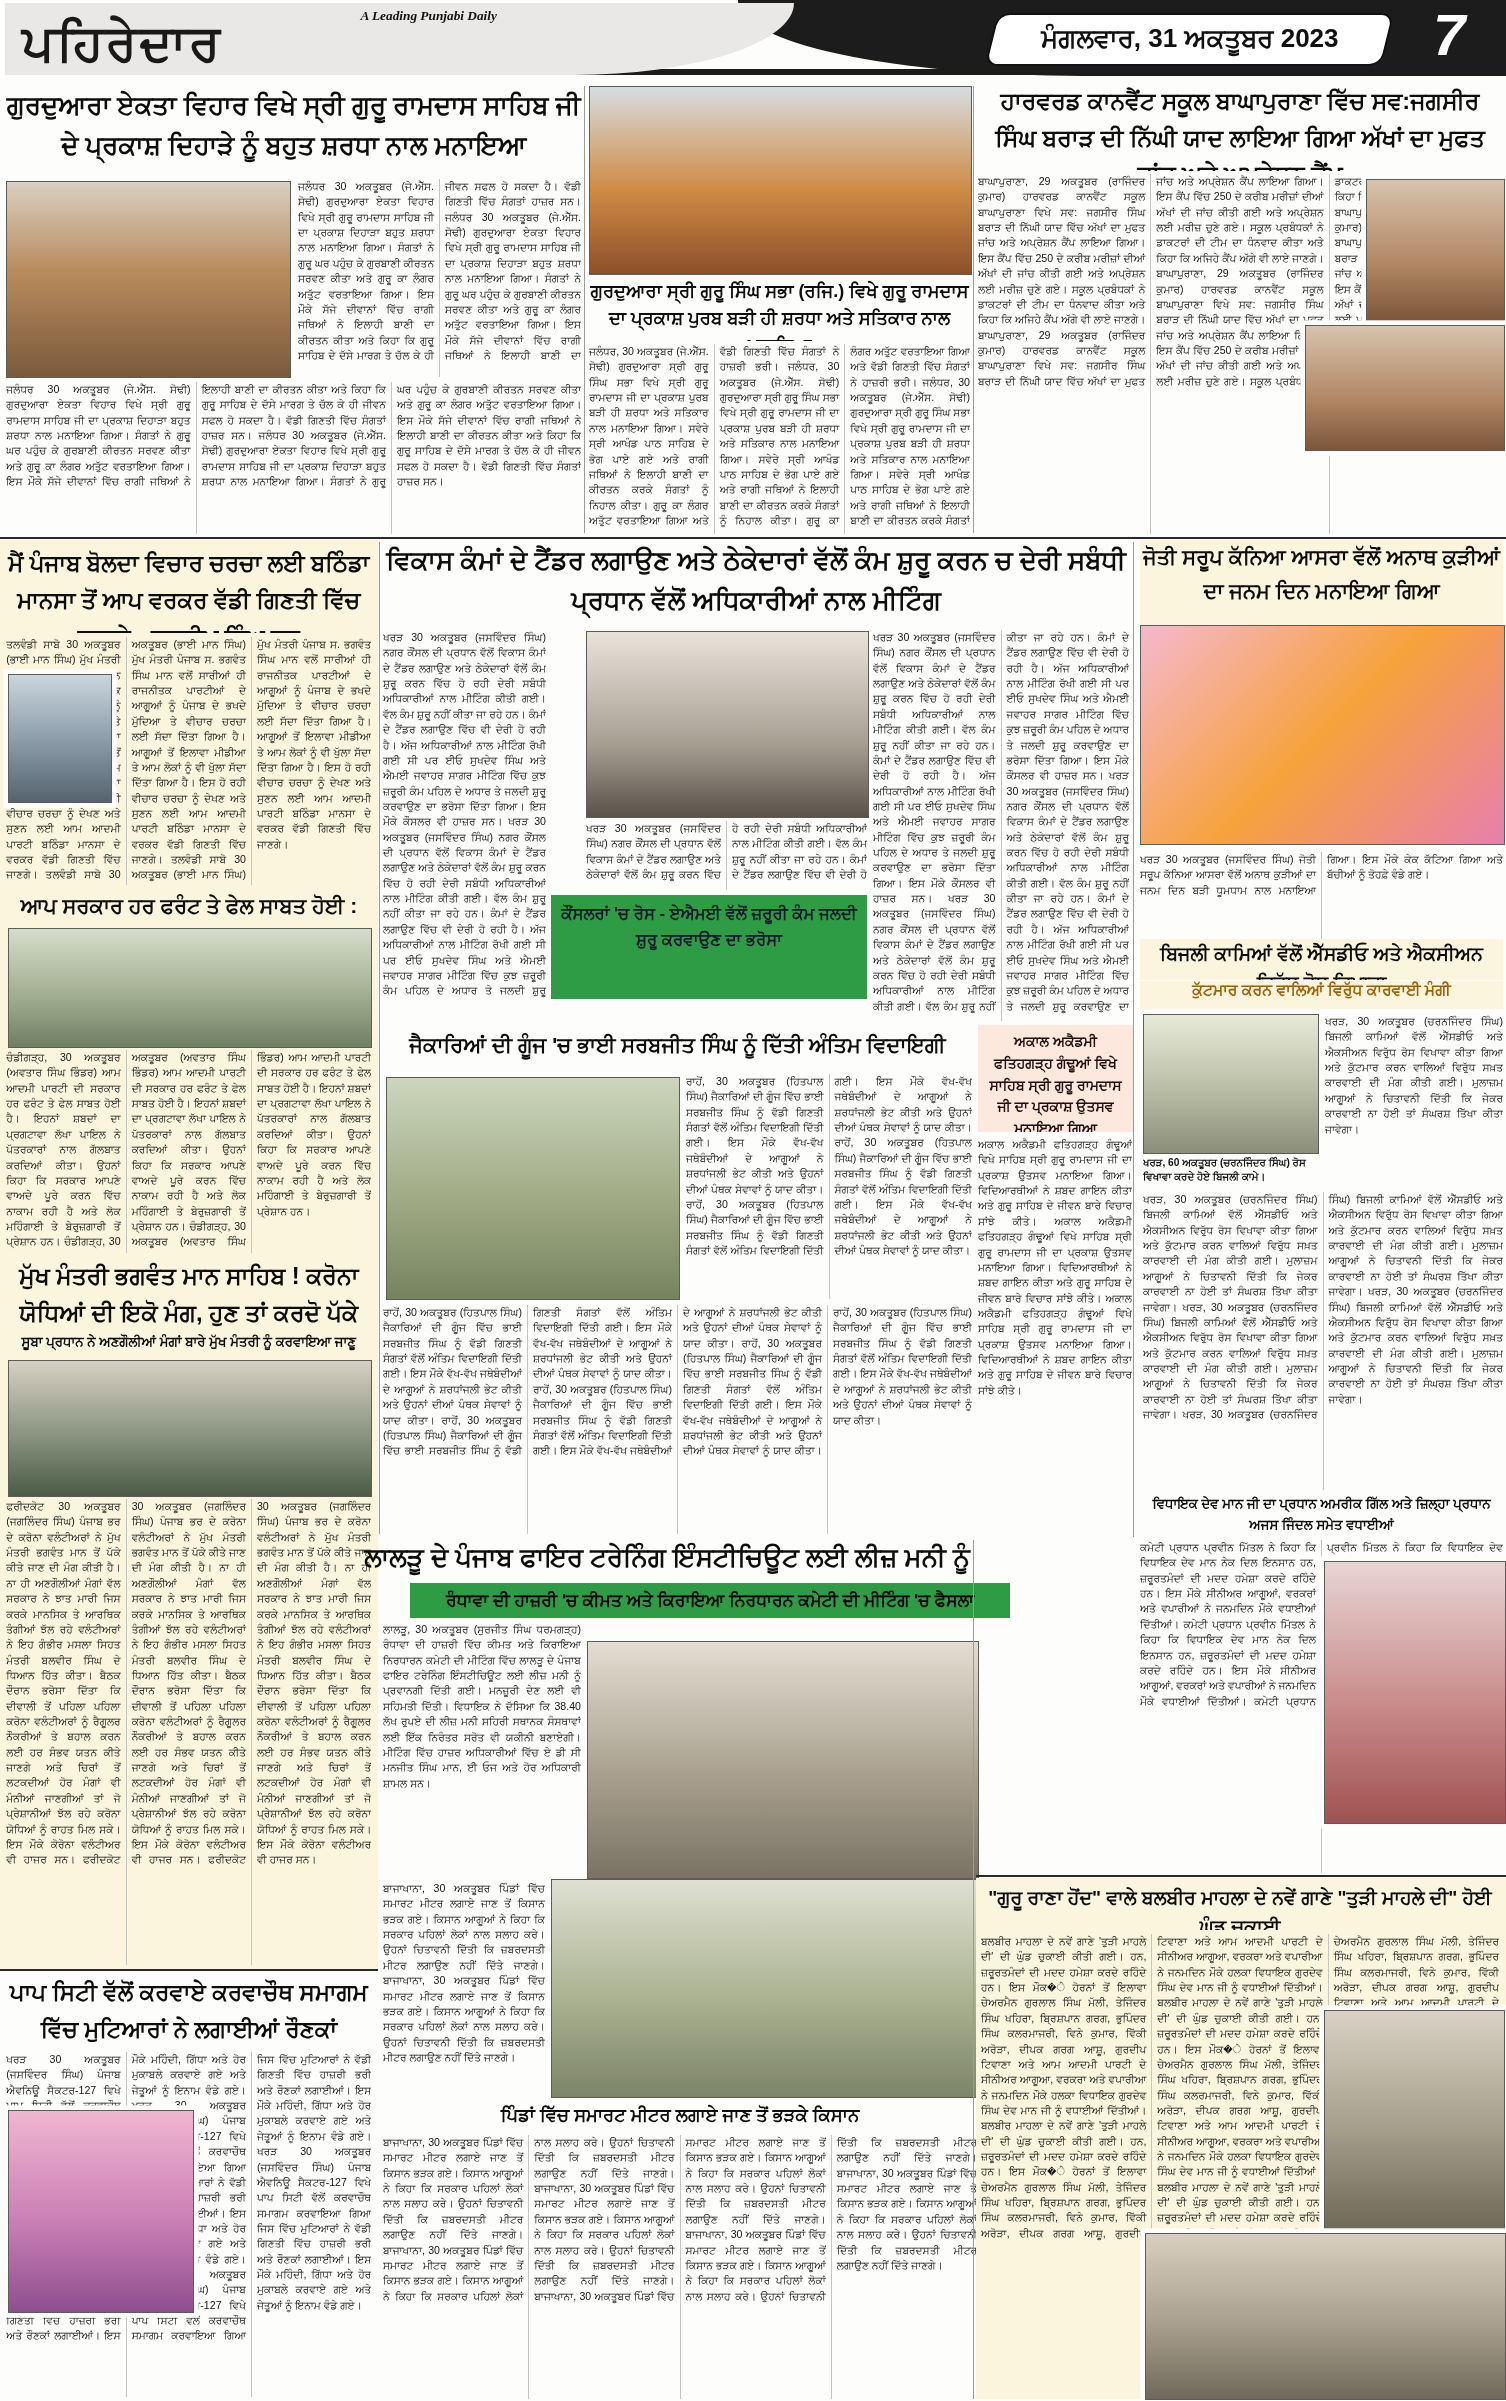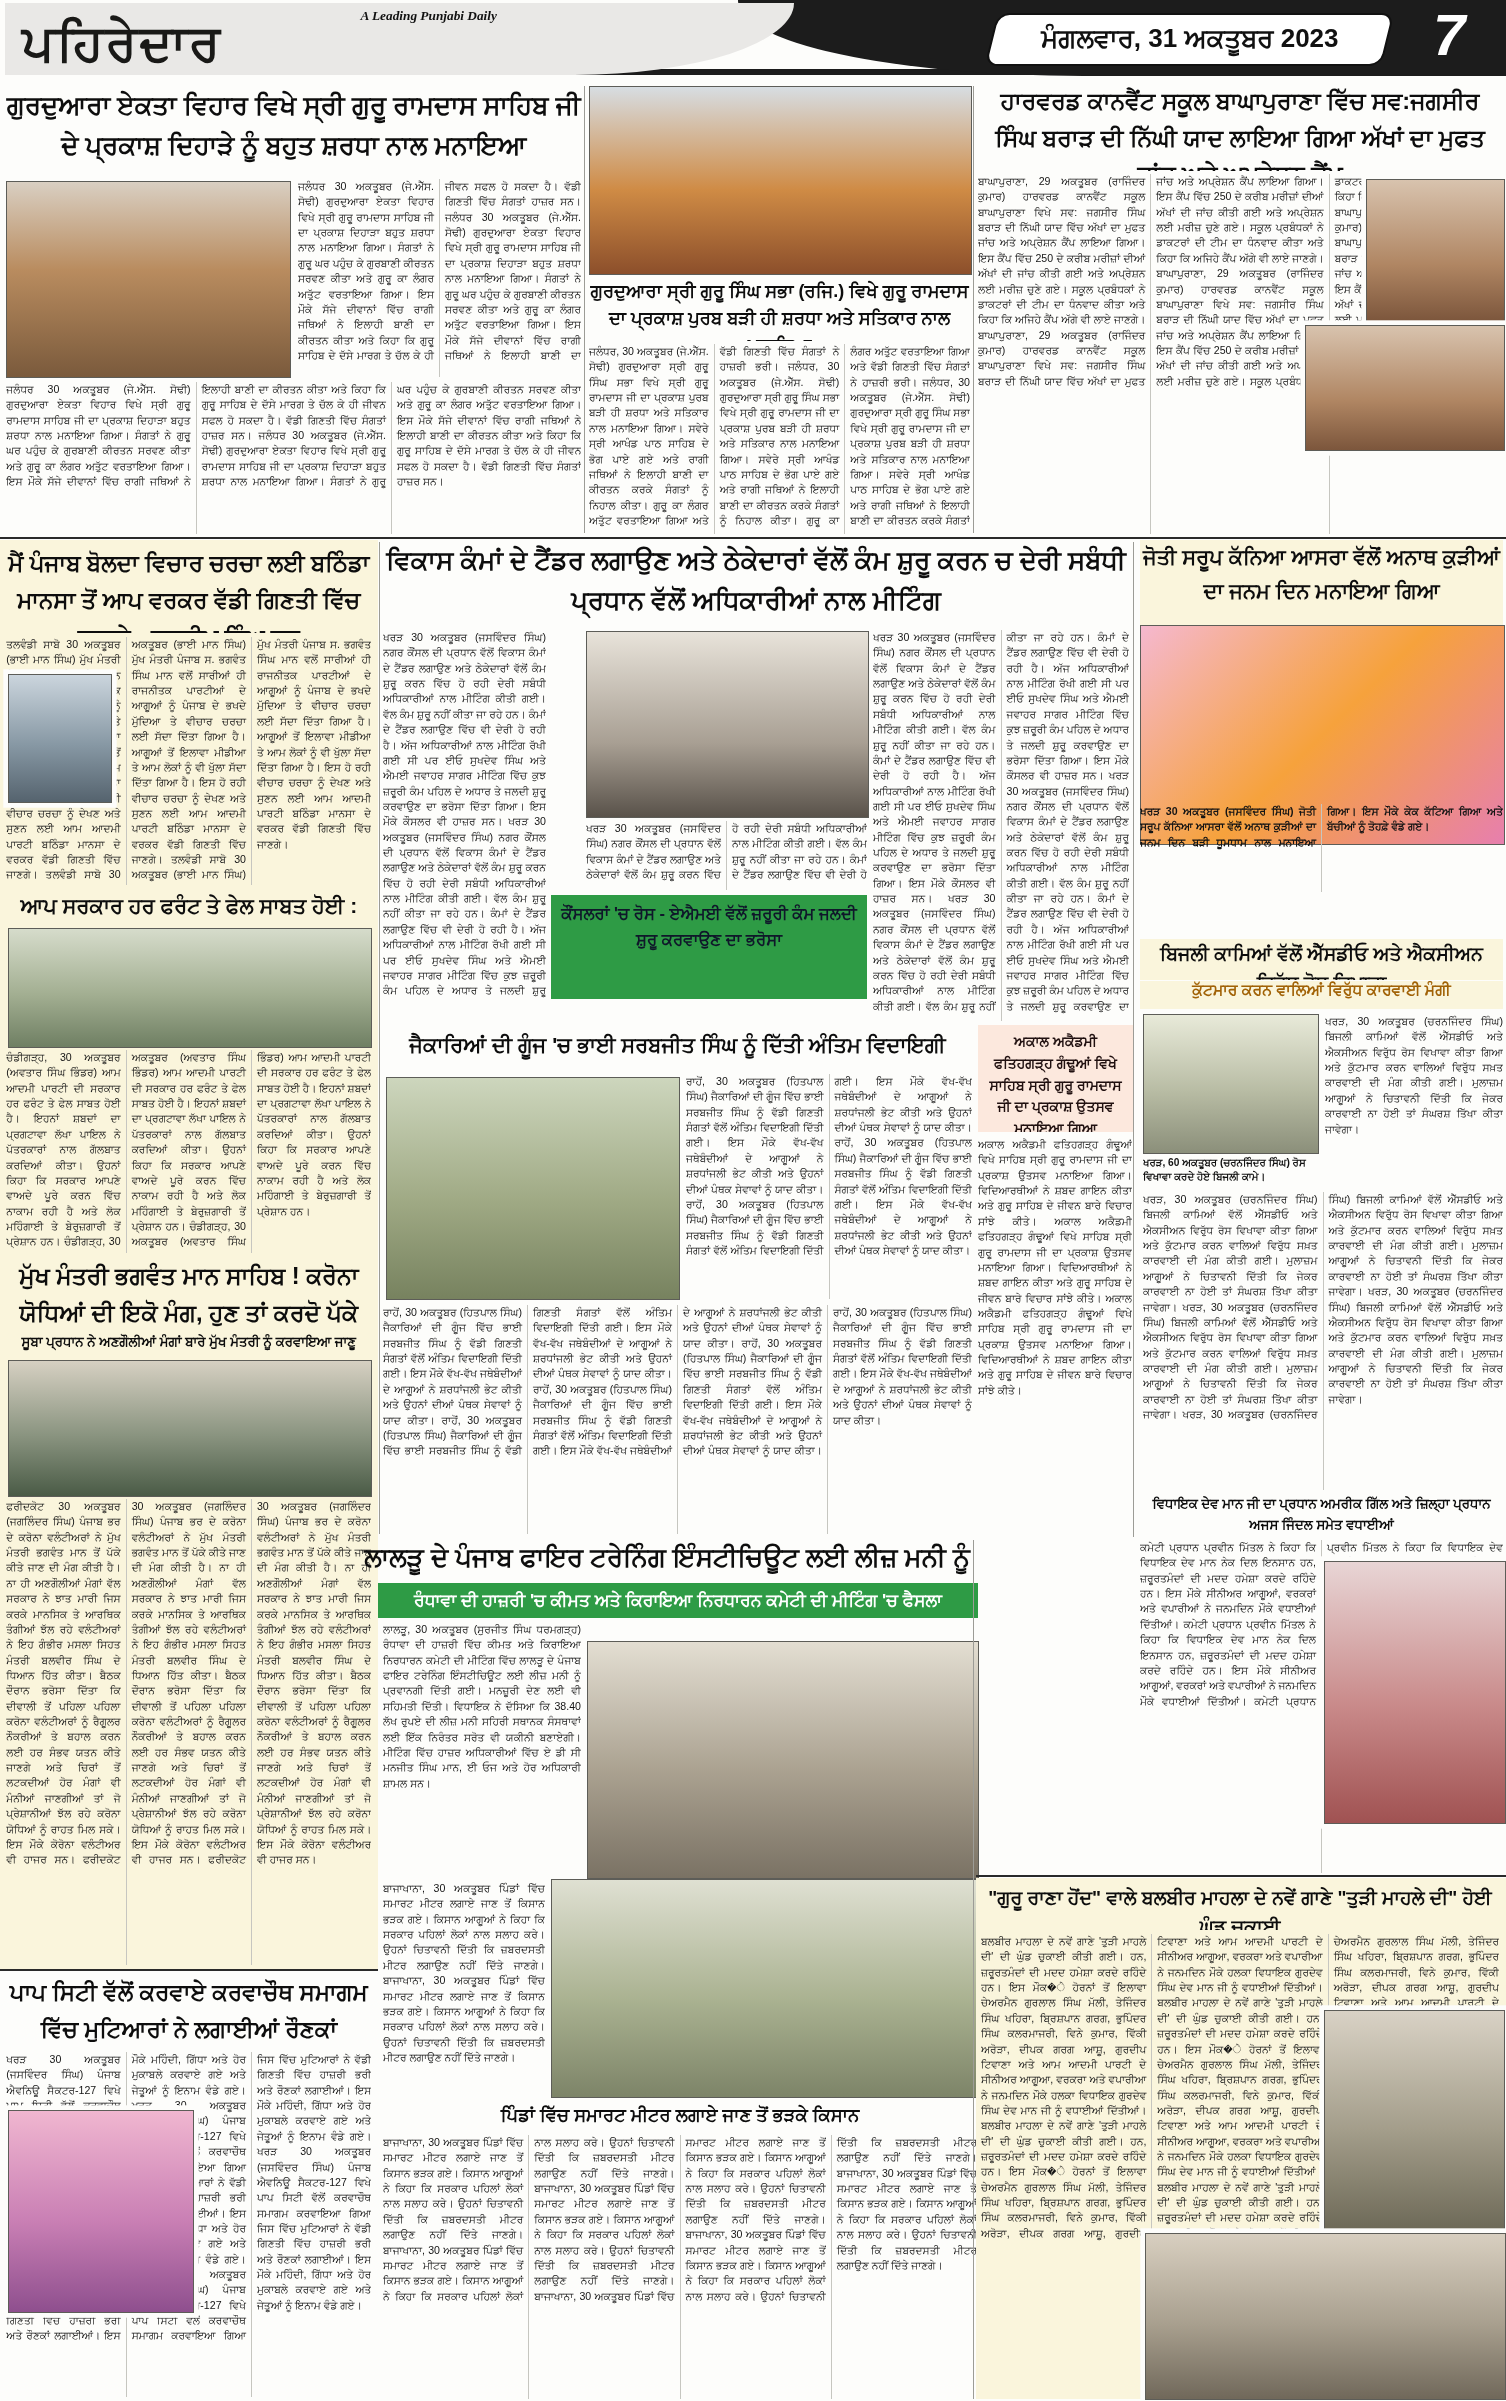--- a/index.html
+++ b/index.html
@@ -23,21 +23,21 @@
   .h29{font-size:23px;line-height:1.6;}
   .h27{font-size:21px;line-height:1.6;}
   .h24{font-size:19px;line-height:1.55;}
   .h23{font-size:18px;line-height:1.5;}
   .h17{font-size:13.3px;line-height:1.6;}
   .body{font-size:10.6px;line-height:1.45;text-align:justify;color:#141414;
         column-gap:11px;column-rule:0.8px solid #c6c6c0;overflow:hidden;}
   .c1{column-count:1}.c2{column-count:2}.c3{column-count:3}.c4{column-count:4}
   .cream{background:#faf5dc;}
   .greenbox{background:#2e9b45;color:#0f172a;font-weight:bold;text-align:center;overflow:hidden;}
-  .greenbar{background:#2e9b45;color:#ffffff;font-weight:bold;text-align:center;font-size:17.3px;line-height:35px;overflow:hidden;}
+  .greenbar{background:#2e9b45;color:#000000;font-weight:bold;text-align:center;font-size:17.3px;line-height:35px;overflow:hidden;margin-left:32px;}
   .pinkbox{background:#fce8dd;color:#201010;font-weight:bold;text-align:center;font-size:14px;line-height:1.55;overflow:hidden;}
   .magenta{color:#a16207;font-weight:bold;text-align:center;font-size:15.7px;overflow:hidden;}
   .caption{font-size:10.2px;font-weight:bold;color:#111;line-height:1.35;overflow:hidden;}
   .vrule{background:#9c9c96;width:0.8px;}
   .hrule{background:#2a2a2a;}
   
   .ph{border:0.8px solid #5d5d58;}
   .ring{box-shadow:0 0 0 4.7px #fdfdfb;}
   .ph1{background:linear-gradient(180deg,#d9cfc2 0%,#b98c5f 45%,#7a5a3c 100%);}
   .ph2{background:linear-gradient(180deg,#d7dde2 0%,#cf8b45 55%,#8c4f2b 100%);}
@@ -118,21 +118,21 @@
   <div class="abs hl h27" style="left:383px;top:1028px;width:589px;height:39px;">ਜੈਕਾਰਿਆਂ ਦੀ ਗੂੰਜ 'ਚ ਭਾਈ ਸਰਬਜੀਤ ਸਿੰਘ ਨੂੰ ਦਿੱਤੀ ਅੰਤਿਮ ਵਿਦਾਇਗੀ</div>
   <div class="abs ph ph8" style="left:386px;top:1077px;width:292px;height:221px;"></div>
   <div class="abs body c2" style="left:686px;top:1074px;width:286px;height:225px;">ਰਾਹੋਂ, 30 ਅਕਤੂਬਰ (ਹਿਤਪਾਲ ਸਿੰਘ) ਜੈਕਾਰਿਆਂ ਦੀ ਗੂੰਜ ਵਿੱਚ ਭਾਈ ਸਰਬਜੀਤ ਸਿੰਘ ਨੂੰ ਵੱਡੀ ਗਿਣਤੀ ਸੰਗਤਾਂ ਵੱਲੋਂ ਅੰਤਿਮ ਵਿਦਾਇਗੀ ਦਿੱਤੀ ਗਈ। ਇਸ ਮੌਕੇ ਵੱਖ-ਵੱਖ ਜਥੇਬੰਦੀਆਂ ਦੇ ਆਗੂਆਂ ਨੇ ਸ਼ਰਧਾਂਜਲੀ ਭੇਟ ਕੀਤੀ ਅਤੇ ਉਹਨਾਂ ਦੀਆਂ ਪੰਥਕ ਸੇਵਾਵਾਂ ਨੂੰ ਯਾਦ ਕੀਤਾ। ਰਾਹੋਂ, 30 ਅਕਤੂਬਰ (ਹਿਤਪਾਲ ਸਿੰਘ) ਜੈਕਾਰਿਆਂ ਦੀ ਗੂੰਜ ਵਿੱਚ ਭਾਈ ਸਰਬਜੀਤ ਸਿੰਘ ਨੂੰ ਵੱਡੀ ਗਿਣਤੀ ਸੰਗਤਾਂ ਵੱਲੋਂ ਅੰਤਿਮ ਵਿਦਾਇਗੀ ਦਿੱਤੀ ਗਈ। ਇਸ ਮੌਕੇ ਵੱਖ-ਵੱਖ ਜਥੇਬੰਦੀਆਂ ਦੇ ਆਗੂਆਂ ਨੇ ਸ਼ਰਧਾਂਜਲੀ ਭੇਟ ਕੀਤੀ ਅਤੇ ਉਹਨਾਂ ਦੀਆਂ ਪੰਥਕ ਸੇਵਾਵਾਂ ਨੂੰ ਯਾਦ ਕੀਤਾ। ਰਾਹੋਂ, 30 ਅਕਤੂਬਰ (ਹਿਤਪਾਲ ਸਿੰਘ) ਜੈਕਾਰਿਆਂ ਦੀ ਗੂੰਜ ਵਿੱਚ ਭਾਈ ਸਰਬਜੀਤ ਸਿੰਘ ਨੂੰ ਵੱਡੀ ਗਿਣਤੀ ਸੰਗਤਾਂ ਵੱਲੋਂ ਅੰਤਿਮ ਵਿਦਾਇਗੀ ਦਿੱਤੀ ਗਈ। ਇਸ ਮੌਕੇ ਵੱਖ-ਵੱਖ ਜਥੇਬੰਦੀਆਂ ਦੇ ਆਗੂਆਂ ਨੇ ਸ਼ਰਧਾਂਜਲੀ ਭੇਟ ਕੀਤੀ ਅਤੇ ਉਹਨਾਂ ਦੀਆਂ ਪੰਥਕ ਸੇਵਾਵਾਂ ਨੂੰ ਯਾਦ ਕੀਤਾ।</div>
   <div class="abs body c4" style="left:383px;top:1305px;width:589px;height:229px;">ਰਾਹੋਂ, 30 ਅਕਤੂਬਰ (ਹਿਤਪਾਲ ਸਿੰਘ) ਜੈਕਾਰਿਆਂ ਦੀ ਗੂੰਜ ਵਿੱਚ ਭਾਈ ਸਰਬਜੀਤ ਸਿੰਘ ਨੂੰ ਵੱਡੀ ਗਿਣਤੀ ਸੰਗਤਾਂ ਵੱਲੋਂ ਅੰਤਿਮ ਵਿਦਾਇਗੀ ਦਿੱਤੀ ਗਈ। ਇਸ ਮੌਕੇ ਵੱਖ-ਵੱਖ ਜਥੇਬੰਦੀਆਂ ਦੇ ਆਗੂਆਂ ਨੇ ਸ਼ਰਧਾਂਜਲੀ ਭੇਟ ਕੀਤੀ ਅਤੇ ਉਹਨਾਂ ਦੀਆਂ ਪੰਥਕ ਸੇਵਾਵਾਂ ਨੂੰ ਯਾਦ ਕੀਤਾ। ਰਾਹੋਂ, 30 ਅਕਤੂਬਰ (ਹਿਤਪਾਲ ਸਿੰਘ) ਜੈਕਾਰਿਆਂ ਦੀ ਗੂੰਜ ਵਿੱਚ ਭਾਈ ਸਰਬਜੀਤ ਸਿੰਘ ਨੂੰ ਵੱਡੀ ਗਿਣਤੀ ਸੰਗਤਾਂ ਵੱਲੋਂ ਅੰਤਿਮ ਵਿਦਾਇਗੀ ਦਿੱਤੀ ਗਈ। ਇਸ ਮੌਕੇ ਵੱਖ-ਵੱਖ ਜਥੇਬੰਦੀਆਂ ਦੇ ਆਗੂਆਂ ਨੇ ਸ਼ਰਧਾਂਜਲੀ ਭੇਟ ਕੀਤੀ ਅਤੇ ਉਹਨਾਂ ਦੀਆਂ ਪੰਥਕ ਸੇਵਾਵਾਂ ਨੂੰ ਯਾਦ ਕੀਤਾ। ਰਾਹੋਂ, 30 ਅਕਤੂਬਰ (ਹਿਤਪਾਲ ਸਿੰਘ) ਜੈਕਾਰਿਆਂ ਦੀ ਗੂੰਜ ਵਿੱਚ ਭਾਈ ਸਰਬਜੀਤ ਸਿੰਘ ਨੂੰ ਵੱਡੀ ਗਿਣਤੀ ਸੰਗਤਾਂ ਵੱਲੋਂ ਅੰਤਿਮ ਵਿਦਾਇਗੀ ਦਿੱਤੀ ਗਈ। ਇਸ ਮੌਕੇ ਵੱਖ-ਵੱਖ ਜਥੇਬੰਦੀਆਂ ਦੇ ਆਗੂਆਂ ਨੇ ਸ਼ਰਧਾਂਜਲੀ ਭੇਟ ਕੀਤੀ ਅਤੇ ਉਹਨਾਂ ਦੀਆਂ ਪੰਥਕ ਸੇਵਾਵਾਂ ਨੂੰ ਯਾਦ ਕੀਤਾ। ਰਾਹੋਂ, 30 ਅਕਤੂਬਰ (ਹਿਤਪਾਲ ਸਿੰਘ) ਜੈਕਾਰਿਆਂ ਦੀ ਗੂੰਜ ਵਿੱਚ ਭਾਈ ਸਰਬਜੀਤ ਸਿੰਘ ਨੂੰ ਵੱਡੀ ਗਿਣਤੀ ਸੰਗਤਾਂ ਵੱਲੋਂ ਅੰਤਿਮ ਵਿਦਾਇਗੀ ਦਿੱਤੀ ਗਈ। ਇਸ ਮੌਕੇ ਵੱਖ-ਵੱਖ ਜਥੇਬੰਦੀਆਂ ਦੇ ਆਗੂਆਂ ਨੇ ਸ਼ਰਧਾਂਜਲੀ ਭੇਟ ਕੀਤੀ ਅਤੇ ਉਹਨਾਂ ਦੀਆਂ ਪੰਥਕ ਸੇਵਾਵਾਂ ਨੂੰ ਯਾਦ ਕੀਤਾ। ਰਾਹੋਂ, 30 ਅਕਤੂਬਰ (ਹਿਤਪਾਲ ਸਿੰਘ) ਜੈਕਾਰਿਆਂ ਦੀ ਗੂੰਜ ਵਿੱਚ ਭਾਈ ਸਰਬਜੀਤ ਸਿੰਘ ਨੂੰ ਵੱਡੀ ਗਿਣਤੀ ਸੰਗਤਾਂ ਵੱਲੋਂ ਅੰਤਿਮ ਵਿਦਾਇਗੀ ਦਿੱਤੀ ਗਈ। ਇਸ ਮੌਕੇ ਵੱਖ-ਵੱਖ ਜਥੇਬੰਦੀਆਂ ਦੇ ਆਗੂਆਂ ਨੇ ਸ਼ਰਧਾਂਜਲੀ ਭੇਟ ਕੀਤੀ ਅਤੇ ਉਹਨਾਂ ਦੀਆਂ ਪੰਥਕ ਸੇਵਾਵਾਂ ਨੂੰ ਯਾਦ ਕੀਤਾ।</div>
 
   <div class="abs pinkbox" style="left:978px;top:1025px;width:155px;height:107px;padding:6.3px;box-sizing:border-box;">ਅਕਾਲ ਅਕੈਡਮੀ ਫਤਿਹਗੜ੍ਹ ਗੰਢੂਆਂ ਵਿਖੇ ਸਾਹਿਬ ਸ੍ਰੀ ਗੁਰੂ ਰਾਮਦਾਸ ਜੀ ਦਾ ਪ੍ਰਕਾਸ਼ ਉਤਸਵ ਮਨਾਇਆ ਗਿਆ</div>
   <div class="abs body c1" style="left:978px;top:1137px;width:154px;height:397px;">ਅਕਾਲ ਅਕੈਡਮੀ ਫਤਿਹਗੜ੍ਹ ਗੰਢੂਆਂ ਵਿਖੇ ਸਾਹਿਬ ਸ੍ਰੀ ਗੁਰੂ ਰਾਮਦਾਸ ਜੀ ਦਾ ਪ੍ਰਕਾਸ਼ ਉਤਸਵ ਮਨਾਇਆ ਗਿਆ। ਵਿਦਿਆਰਥੀਆਂ ਨੇ ਸ਼ਬਦ ਗਾਇਨ ਕੀਤਾ ਅਤੇ ਗੁਰੂ ਸਾਹਿਬ ਦੇ ਜੀਵਨ ਬਾਰੇ ਵਿਚਾਰ ਸਾਂਝੇ ਕੀਤੇ। ਅਕਾਲ ਅਕੈਡਮੀ ਫਤਿਹਗੜ੍ਹ ਗੰਢੂਆਂ ਵਿਖੇ ਸਾਹਿਬ ਸ੍ਰੀ ਗੁਰੂ ਰਾਮਦਾਸ ਜੀ ਦਾ ਪ੍ਰਕਾਸ਼ ਉਤਸਵ ਮਨਾਇਆ ਗਿਆ। ਵਿਦਿਆਰਥੀਆਂ ਨੇ ਸ਼ਬਦ ਗਾਇਨ ਕੀਤਾ ਅਤੇ ਗੁਰੂ ਸਾਹਿਬ ਦੇ ਜੀਵਨ ਬਾਰੇ ਵਿਚਾਰ ਸਾਂਝੇ ਕੀਤੇ। ਅਕਾਲ ਅਕੈਡਮੀ ਫਤਿਹਗੜ੍ਹ ਗੰਢੂਆਂ ਵਿਖੇ ਸਾਹਿਬ ਸ੍ਰੀ ਗੁਰੂ ਰਾਮਦਾਸ ਜੀ ਦਾ ਪ੍ਰਕਾਸ਼ ਉਤਸਵ ਮਨਾਇਆ ਗਿਆ। ਵਿਦਿਆਰਥੀਆਂ ਨੇ ਸ਼ਬਦ ਗਾਇਨ ਕੀਤਾ ਅਤੇ ਗੁਰੂ ਸਾਹਿਬ ਦੇ ਜੀਵਨ ਬਾਰੇ ਵਿਚਾਰ ਸਾਂਝੇ ਕੀਤੇ।</div>
 
   <div class="abs hl h27 cream" style="left:1140px;top:540px;width:363px;height:98px;">ਜੋਤੀ ਸਰੂਪ ਕੱਨਿਆ ਆਸਰਾ ਵੱਲੋਂ ਅਨਾਥ ਕੁੜੀਆਂ ਦਾ ਜਨਮ ਦਿਨ ਮਨਾਇਆ ਗਿਆ</div>
   <div class="abs ph ph9" style="left:1140px;top:625px;width:363px;height:218px;"></div>
-  <div class="abs body c2" style="left:1140px;top:804px;width:363px;height:88px;font-weight:bold;">ਖਰੜ 30 ਅਕਤੂਬਰ (ਜਸਵਿੰਦਰ ਸਿੰਘ) ਜੋਤੀ ਸਰੂਪ ਕੱਨਿਆ ਆਸਰਾ ਵੱਲੋਂ ਅਨਾਥ ਕੁੜੀਆਂ ਦਾ ਜਨਮ ਦਿਨ ਬੜੀ ਧੂਮਧਾਮ ਨਾਲ ਮਨਾਇਆ ਗਿਆ। ਇਸ ਮੌਕੇ ਕੇਕ ਕੱਟਿਆ ਗਿਆ ਅਤੇ ਬੱਚੀਆਂ ਨੂੰ ਤੋਹਫ਼ੇ ਵੰਡੇ ਗਏ।</div>
+  <div class="abs body c2" style="left:1140px;top:852px;width:363px;height:88px;">ਖਰੜ 30 ਅਕਤੂਬਰ (ਜਸਵਿੰਦਰ ਸਿੰਘ) ਜੋਤੀ ਸਰੂਪ ਕੱਨਿਆ ਆਸਰਾ ਵੱਲੋਂ ਅਨਾਥ ਕੁੜੀਆਂ ਦਾ ਜਨਮ ਦਿਨ ਬੜੀ ਧੂਮਧਾਮ ਨਾਲ ਮਨਾਇਆ ਗਿਆ। ਇਸ ਮੌਕੇ ਕੇਕ ਕੱਟਿਆ ਗਿਆ ਅਤੇ ਬੱਚੀਆਂ ਨੂੰ ਤੋਹਫ਼ੇ ਵੰਡੇ ਗਏ।</div>
 
   <div class="abs hl h24 cream" style="left:1140px;top:939px;width:363px;height:41px;">ਬਿਜਲੀ ਕਾਮਿਆਂ ਵੱਲੋਂ ਐੱਸਡੀਓ ਅਤੇ ਐਕਸੀਅਨ ਵਿਰੁੱਧ ਰੋਸ ਵਿਖਾਵਾ</div>
   <div class="abs magenta cream" style="left:1140px;top:981px;width:363px;height:28px;">ਕੁੱਟਮਾਰ ਕਰਨ ਵਾਲਿਆਂ ਵਿਰੁੱਧ ਕਾਰਵਾਈ ਮੰਗੀ</div>
   <div class="abs ph ph10" style="left:1143px;top:1014px;width:174px;height:138px;"></div>
   <div class="abs caption" style="left:1143px;top:1156px;width:174px;height:33px;">ਖਰੜ, 60 ਅਕਤੂਬਰ (ਚਰਨਜਿੰਦਰ ਸਿੰਘ) ਰੋਸ ਵਿਖਾਵਾ ਕਰਦੇ ਹੋਏ ਬਿਜਲੀ ਕਾਮੇ।</div>
   <div class="abs body c1" style="left:1325px;top:1014px;width:178px;height:173px;">ਖਰੜ, 30 ਅਕਤੂਬਰ (ਚਰਨਜਿੰਦਰ ਸਿੰਘ) ਬਿਜਲੀ ਕਾਮਿਆਂ ਵੱਲੋਂ ਐੱਸਡੀਓ ਅਤੇ ਐਕਸੀਅਨ ਵਿਰੁੱਧ ਰੋਸ ਵਿਖਾਵਾ ਕੀਤਾ ਗਿਆ ਅਤੇ ਕੁੱਟਮਾਰ ਕਰਨ ਵਾਲਿਆਂ ਵਿਰੁੱਧ ਸਖ਼ਤ ਕਾਰਵਾਈ ਦੀ ਮੰਗ ਕੀਤੀ ਗਈ। ਮੁਲਾਜ਼ਮ ਆਗੂਆਂ ਨੇ ਚਿਤਾਵਨੀ ਦਿੱਤੀ ਕਿ ਜੇਕਰ ਕਾਰਵਾਈ ਨਾ ਹੋਈ ਤਾਂ ਸੰਘਰਸ਼ ਤਿੱਖਾ ਕੀਤਾ ਜਾਵੇਗਾ।</div>
   <div class="abs body c2" style="left:1143px;top:1192px;width:360px;height:298px;">ਖਰੜ, 30 ਅਕਤੂਬਰ (ਚਰਨਜਿੰਦਰ ਸਿੰਘ) ਬਿਜਲੀ ਕਾਮਿਆਂ ਵੱਲੋਂ ਐੱਸਡੀਓ ਅਤੇ ਐਕਸੀਅਨ ਵਿਰੁੱਧ ਰੋਸ ਵਿਖਾਵਾ ਕੀਤਾ ਗਿਆ ਅਤੇ ਕੁੱਟਮਾਰ ਕਰਨ ਵਾਲਿਆਂ ਵਿਰੁੱਧ ਸਖ਼ਤ ਕਾਰਵਾਈ ਦੀ ਮੰਗ ਕੀਤੀ ਗਈ। ਮੁਲਾਜ਼ਮ ਆਗੂਆਂ ਨੇ ਚਿਤਾਵਨੀ ਦਿੱਤੀ ਕਿ ਜੇਕਰ ਕਾਰਵਾਈ ਨਾ ਹੋਈ ਤਾਂ ਸੰਘਰਸ਼ ਤਿੱਖਾ ਕੀਤਾ ਜਾਵੇਗਾ। ਖਰੜ, 30 ਅਕਤੂਬਰ (ਚਰਨਜਿੰਦਰ ਸਿੰਘ) ਬਿਜਲੀ ਕਾਮਿਆਂ ਵੱਲੋਂ ਐੱਸਡੀਓ ਅਤੇ ਐਕਸੀਅਨ ਵਿਰੁੱਧ ਰੋਸ ਵਿਖਾਵਾ ਕੀਤਾ ਗਿਆ ਅਤੇ ਕੁੱਟਮਾਰ ਕਰਨ ਵਾਲਿਆਂ ਵਿਰੁੱਧ ਸਖ਼ਤ ਕਾਰਵਾਈ ਦੀ ਮੰਗ ਕੀਤੀ ਗਈ। ਮੁਲਾਜ਼ਮ ਆਗੂਆਂ ਨੇ ਚਿਤਾਵਨੀ ਦਿੱਤੀ ਕਿ ਜੇਕਰ ਕਾਰਵਾਈ ਨਾ ਹੋਈ ਤਾਂ ਸੰਘਰਸ਼ ਤਿੱਖਾ ਕੀਤਾ ਜਾਵੇਗਾ। ਖਰੜ, 30 ਅਕਤੂਬਰ (ਚਰਨਜਿੰਦਰ ਸਿੰਘ) ਬਿਜਲੀ ਕਾਮਿਆਂ ਵੱਲੋਂ ਐੱਸਡੀਓ ਅਤੇ ਐਕਸੀਅਨ ਵਿਰੁੱਧ ਰੋਸ ਵਿਖਾਵਾ ਕੀਤਾ ਗਿਆ ਅਤੇ ਕੁੱਟਮਾਰ ਕਰਨ ਵਾਲਿਆਂ ਵਿਰੁੱਧ ਸਖ਼ਤ ਕਾਰਵਾਈ ਦੀ ਮੰਗ ਕੀਤੀ ਗਈ। ਮੁਲਾਜ਼ਮ ਆਗੂਆਂ ਨੇ ਚਿਤਾਵਨੀ ਦਿੱਤੀ ਕਿ ਜੇਕਰ ਕਾਰਵਾਈ ਨਾ ਹੋਈ ਤਾਂ ਸੰਘਰਸ਼ ਤਿੱਖਾ ਕੀਤਾ ਜਾਵੇਗਾ। ਖਰੜ, 30 ਅਕਤੂਬਰ (ਚਰਨਜਿੰਦਰ ਸਿੰਘ) ਬਿਜਲੀ ਕਾਮਿਆਂ ਵੱਲੋਂ ਐੱਸਡੀਓ ਅਤੇ ਐਕਸੀਅਨ ਵਿਰੁੱਧ ਰੋਸ ਵਿਖਾਵਾ ਕੀਤਾ ਗਿਆ ਅਤੇ ਕੁੱਟਮਾਰ ਕਰਨ ਵਾਲਿਆਂ ਵਿਰੁੱਧ ਸਖ਼ਤ ਕਾਰਵਾਈ ਦੀ ਮੰਗ ਕੀਤੀ ਗਈ। ਮੁਲਾਜ਼ਮ ਆਗੂਆਂ ਨੇ ਚਿਤਾਵਨੀ ਦਿੱਤੀ ਕਿ ਜੇਕਰ ਕਾਰਵਾਈ ਨਾ ਹੋਈ ਤਾਂ ਸੰਘਰਸ਼ ਤਿੱਖਾ ਕੀਤਾ ਜਾਵੇਗਾ।</div>
 
   <div class="abs hl h17" style="left:1140px;top:1493px;width:363px;height:42px;">ਵਿਧਾਇਕ ਦੇਵ ਮਾਨ ਜੀ ਦਾ ਪ੍ਰਧਾਨ ਅਮਰੀਕ ਗਿੱਲ ਅਤੇ ਜ਼ਿਲ੍ਹਾ ਪ੍ਰਧਾਨ ਅਜਸ ਜਿੰਦਲ ਸਮੇਤ ਵਧਾਈਆਂ</div>
   <div class="abs body c2" style="left:1140px;top:1540px;width:363px;height:333px;">ਕਮੇਟੀ ਪ੍ਰਧਾਨ ਪ੍ਰਵੀਨ ਮਿੱਤਲ ਨੇ ਕਿਹਾ ਕਿ ਵਿਧਾਇਕ ਦੇਵ ਮਾਨ ਨੇਕ ਦਿਲ ਇਨਸਾਨ ਹਨ, ਜ਼ਰੂਰਤਮੰਦਾਂ ਦੀ ਮਦਦ ਹਮੇਸ਼ਾ ਕਰਦੇ ਰਹਿੰਦੇ ਹਨ। ਇਸ ਮੌਕੇ ਸੀਨੀਅਰ ਆਗੂਆਂ, ਵਰਕਰਾਂ ਅਤੇ ਵਪਾਰੀਆਂ ਨੇ ਜਨਮਦਿਨ ਮੌਕੇ ਵਧਾਈਆਂ ਦਿੱਤੀਆਂ। ਕਮੇਟੀ ਪ੍ਰਧਾਨ ਪ੍ਰਵੀਨ ਮਿੱਤਲ ਨੇ ਕਿਹਾ ਕਿ ਵਿਧਾਇਕ ਦੇਵ ਮਾਨ ਨੇਕ ਦਿਲ ਇਨਸਾਨ ਹਨ, ਜ਼ਰੂਰਤਮੰਦਾਂ ਦੀ ਮਦਦ ਹਮੇਸ਼ਾ ਕਰਦੇ ਰਹਿੰਦੇ ਹਨ। ਇਸ ਮੌਕੇ ਸੀਨੀਅਰ ਆਗੂਆਂ, ਵਰਕਰਾਂ ਅਤੇ ਵਪਾਰੀਆਂ ਨੇ ਜਨਮਦਿਨ ਮੌਕੇ ਵਧਾਈਆਂ ਦਿੱਤੀਆਂ। ਕਮੇਟੀ ਪ੍ਰਧਾਨ ਪ੍ਰਵੀਨ ਮਿੱਤਲ ਨੇ ਕਿਹਾ ਕਿ ਵਿਧਾਇਕ ਦੇਵ ਮਾਨ ਨੇਕ ਦਿਲ ਇਨਸਾਨ ਹਨ, ਜ਼ਰੂਰਤਮੰਦਾਂ ਦੀ ਮਦਦ ਹਮੇਸ਼ਾ ਕਰਦੇ ਰਹਿੰਦੇ ਹਨ। ਇਸ ਮੌਕੇ ਸੀਨੀਅਰ ਆਗੂਆਂ, ਵਰਕਰਾਂ ਅਤੇ ਵਪਾਰੀਆਂ ਨੇ ਜਨਮਦਿਨ ਮੌਕੇ ਵਧਾਈਆਂ ਦਿੱਤੀਆਂ। ਕਮੇਟੀ ਪ੍ਰਧਾਨ ਪ੍ਰਵੀਨ ਮਿੱਤਲ ਨੇ ਕਿਹਾ ਕਿ ਵਿਧਾਇਕ ਦੇਵ ਮਾਨ ਨੇਕ ਦਿਲ ਇਨਸਾਨ ਹਨ, ਜ਼ਰੂਰਤਮੰਦਾਂ ਦੀ ਮਦਦ ਹਮੇਸ਼ਾ ਕਰਦੇ ਰਹਿੰਦੇ ਹਨ। ਇਸ ਮੌਕੇ ਸੀਨੀਅਰ ਆਗੂਆਂ, ਵਰਕਰਾਂ ਅਤੇ ਵਪਾਰੀਆਂ ਨੇ ਜਨਮਦਿਨ ਮੌਕੇ ਵਧਾਈਆਂ ਦਿੱਤੀਆਂ।</div>

